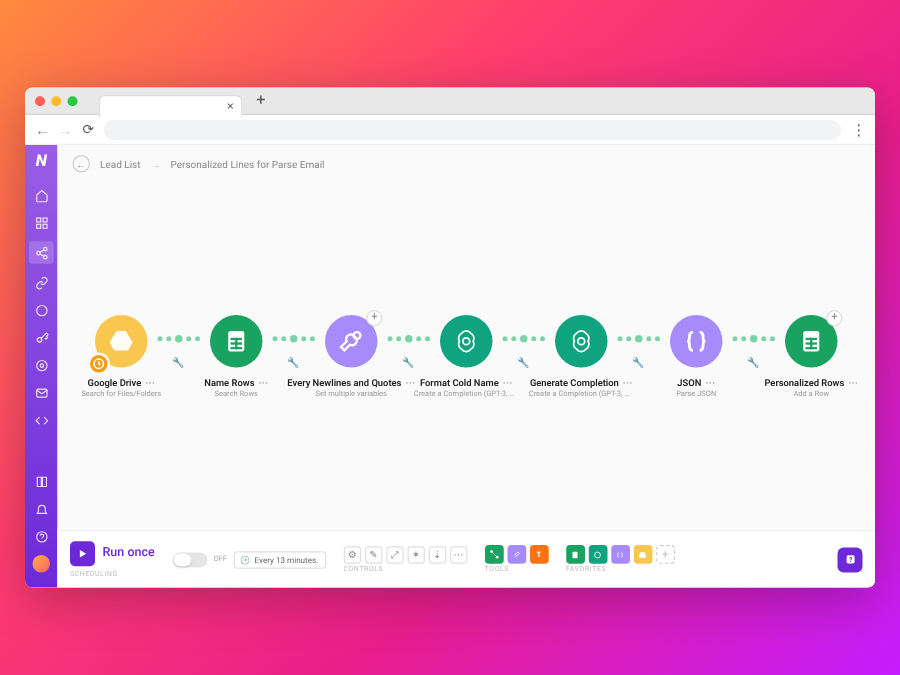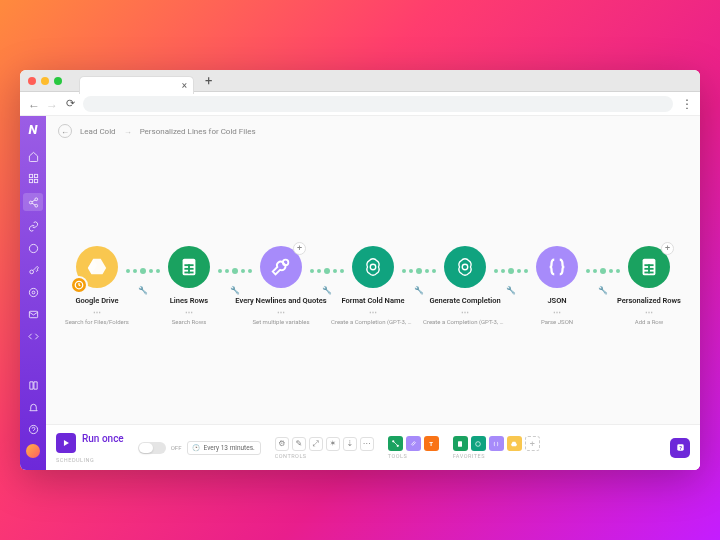--- a/index.html
+++ b/index.html
@@ -45,31 +45,31 @@
   .bubble { width: 42px; height: 42px; border-radius: 50%; display: flex; align-items: center; justify-content: center; color: #fff; position: relative; }
   .bubble svg { width: 22px; height: 22px; }
   .bubble.gdrive { background: #f9c74f; }
   .bubble.sheets { background: #1aa260; }
   .bubble.tools { background: #a78bfa; }
   .bubble.openai { background: #10a37f; }
   .bubble.json { background: #a78bfa; }
   .clock-badge { position: absolute; left: -6px; bottom: -6px; width: 18px; height: 18px; border-radius: 50%; background: #f59e0b; border: 2px solid #fafafa; display:flex;align-items:center;justify-content:center; }
   .clock-badge svg { width: 10px; height: 10px; }
   .plus-badge { position: absolute; right: -4px; top: -4px; width: 13px; height: 13px; border-radius: 50%; background: #fff; border: 1px solid #ddd; display: flex; align-items: center; justify-content: center; font-size: 9px; color: #888; }
-  .node-title { margin-top: 8px; font-size: 7.5px; font-weight: 600; color: #222; text-align: center; white-space: nowrap; display:flex; align-items:center; gap:3px;flex-direction:column; }
+  .node-title { margin-top: 8px; font-size: 7.5px; font-weight: 600; color: #222; text-align: center; white-space: nowrap; display:flex; align-items:center; gap:3px; }
   .node-title .menu { color: #bbb; font-size: 8px; }
   .node-sub { font-size: 6px; color: #999; text-align: center; margin-top: 1px; white-space: nowrap; max-width: 84px; overflow: hidden; text-overflow: ellipsis; }
 
   .connector { flex: 0 0 auto; display: flex; align-items: center; gap: 3px; margin: 0 -14px; position: relative; top: -14px; }
   .connector .d { width: 4px; height: 4px; border-radius: 50%; background: #7dd3a8; }
   .connector .d.big { width: 6px; height: 6px; }
   .connector .wrench { position: absolute; left: 50%; top: 18px; transform: translateX(-50%); color: #bbb; font-size: 8px; }
 
   .bottombar { height: 46px; border-top: 1px solid #eee; background: #fff; display: flex; align-items: center; padding: 0 10px; gap: 14px; font-size: 7px; color: #888; }
-  .run-btn { display: flex; align-items: flex-start; gap: 6px; color: #6d28d9; font-size: 10px; font-weight: 500; }
+  .run-btn { display: flex; align-items: center; gap: 6px; color: #6d28d9; font-size: 10px; font-weight: 500; }
   .run-ico { width: 20px; height: 20px; background: #6d28d9; border-radius: 4px; display: flex; align-items: center; justify-content: center; }
   .run-ico svg { width: 10px; height: 10px; fill: #fff; }
   .sched-col { display: flex; flex-direction: column; gap: 2px; }
   .sched-row { display: flex; align-items: center; gap: 5px; }
   .toggle { width: 28px; height: 12px; background: #e5e5e5; border-radius: 7px; position: relative; }
   .toggle::after { content:''; position:absolute; left:1px; top:1px; width:14px; height:10px; background:#fff; border-radius:5px; box-shadow:0 1px 2px rgba(0,0,0,0.15);}
   .sched-chip { border: 1px solid #e0e0e0; border-radius: 3px; padding: 2px 5px; font-size: 6.5px; color: #666; display:flex; align-items:center; gap:3px;}
 
   .ctrl-col, .tools-col, .fav-col { display:flex; flex-direction:column; gap:2px; align-items:flex-start;}
   .ctrl-row, .tool-row, .fav-row { display:flex; gap:3px; }
@@ -189,23 +189,23 @@
               <path d="M9 10a3 3 0 1 1 4 3c-1 .5-1 1-1 2"></path>
             </svg>
           </div>
         <div class="avatar"></div>
       </div>
     </div>
 
     <div class="canvas">
       <div class="crumb-row">
         <div class="back-circ">←</div>
-        <span>Lead Cold</span>
+        <span>Lead List</span>
         <span class="crumb-sep">→</span>
-        <span>Personalized Lines for Cold Files</span>
+        <span>Personalized Lines for Parse Email</span>
       </div>
 
       <div class="flow">
 
         <div class="node">
           <div class="bubble gdrive">
             <svg viewBox="0 0 24 24" fill="#fff">
                 <path d="M8 3h8l6 10-4 7H6l-4-7z" opacity=".95"></path>
                 <path d="M8 3l-6 10 4 7 6-10z" fill="#fff" opacity=".6"></path>
               </svg>
@@ -236,21 +236,21 @@
           <div class="bubble sheets">
             <svg viewBox="0 0 24 24" fill="#fff">
                 <rect x="5" y="3" width="14" height="18" rx="2" fill="#fff"></rect>
                 <rect x="7" y="9" width="10" height="2" fill="#1aa260"></rect>
                 <rect x="7" y="13" width="10" height="2" fill="#1aa260"></rect>
                 <rect x="7" y="17" width="10" height="2" fill="#1aa260"></rect>
                 <rect x="11" y="9" width="2" height="10" fill="#1aa260"></rect>
               </svg>
           </div>
           <div class="node-title">
-              <span>Lines Rows</span>
+              <span>Name Rows</span>
               <span class="menu">⋯</span>
             </div>
           <div class="node-sub">Search Rows</div>
         </div>
 
         <div class="connector">
             <span class="d"></span>
             <span class="d"></span>
             <span class="d big"></span>
             <span class="d"></span>

